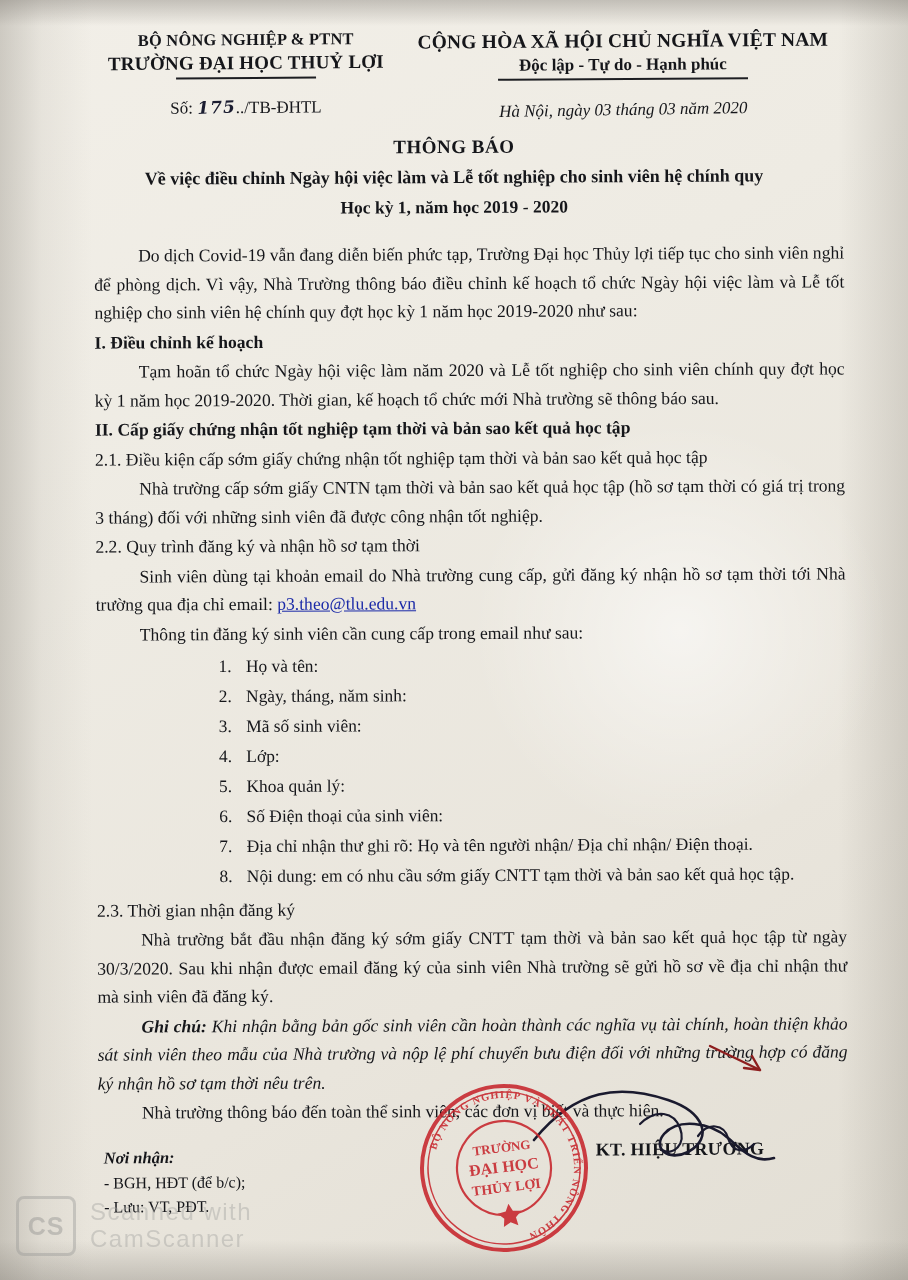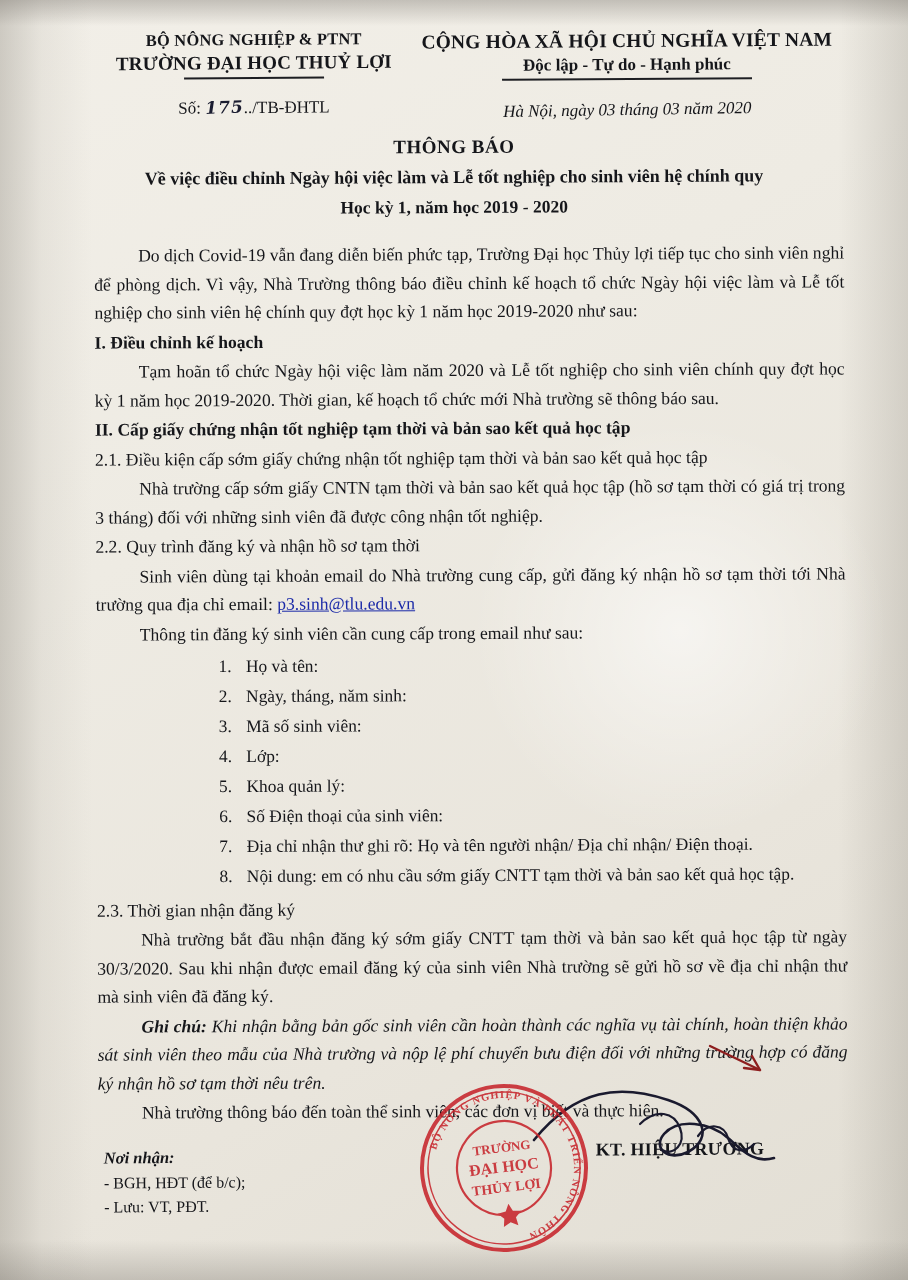--- a/index.html
+++ b/index.html
@@ -61,21 +61,20 @@
     left: 0; top: 0;
     width: 908px; height: 1280px;
     color: #15161a;
   }
 
   
   .header {
     display: flex;
     padding: 30px 58px 0 96px;
     align-items: flex-start;
-    margin-left: 8px;
   }
   .header-left {
     width: 300px;
     text-align: center;
     transform: rotate(-0.5deg);
   }
   .header-right {
     flex: 1;
     text-align: center;
     transform: rotate(-0.4deg);
@@ -347,21 +346,21 @@
     </div>
 
     <div class="body-text">
       <p class="p indent">Do dịch Covid-19 vẫn đang diễn biến phức tạp, Trường Đại học Thủy lợi tiếp tục cho sinh viên nghỉ để phòng dịch. Vì vậy, Nhà Trường thông báo điều chỉnh kế hoạch tổ chức Ngày hội việc làm và Lễ tốt nghiệp cho sinh viên hệ chính quy đợt học kỳ 1 năm học 2019-2020 như sau:</p>
       <p class="p heading">I.  Điều chỉnh kế hoạch</p>
       <p class="p indent">Tạm hoãn tổ chức Ngày hội việc làm năm 2020 và Lễ tốt nghiệp cho sinh viên chính quy đợt học kỳ 1 năm học 2019-2020. Thời gian, kế hoạch tổ chức mới Nhà trường sẽ thông báo sau.</p>
       <p class="p heading">II. Cấp giấy chứng nhận tốt nghiệp tạm thời và bản sao kết quả học tập</p>
       <p class="p">2.1. Điều kiện cấp sớm giấy chứng nhận tốt nghiệp tạm thời và bản sao kết quả học tập</p>
       <p class="p indent">Nhà trường cấp sớm giấy CNTN tạm thời và bản sao kết quả học tập (hồ sơ tạm thời có giá trị trong 3 tháng) đối với những sinh viên đã được công nhận tốt nghiệp.</p>
       <p class="p">2.2. Quy trình đăng ký và nhận hồ sơ tạm thời</p>
-      <p class="p indent"><span>Sinh viên dùng tại khoản email do Nhà trường cung cấp, gửi đăng ký nhận hồ sơ tạm thời tới Nhà trường qua địa chỉ email: </span><a class="email-link" href="#">p3.sinh@tlu.edu.vn</a></p>
+      <p class="p indent"><span>Sinh viên dùng tại khoản email do Nhà trường cung cấp, gửi đăng ký nhận hồ sơ tạm thời tới Nhà trường qua địa chỉ email: </span><a class="email-link" href="#">p3.theo@tlu.edu.vn</a></p>
       <p class="p indent">Thông tin đăng ký sinh viên cần cung cấp trong email như sau:</p>
       <ol class="fields">
         <li>Họ và tên:</li>
         <li>Ngày, tháng, năm sinh:</li>
         <li>Mã số sinh viên:</li>
         <li>Lớp:</li>
         <li>Khoa quản lý:</li>
         <li>Số Điện thoại của sinh viên:</li>
         <li>Địa chỉ nhận thư ghi rõ: Họ và tên người nhận/ Địa chỉ nhận/ Điện thoại.</li>
         <li>Nội dung: em có nhu cầu sớm giấy CNTT tạm thời và bản sao kết quả học tập.</li>
@@ -407,15 +406,22 @@
         <text font-size="10.5" letter-spacing="1.1">
           <textPath href="#circlePathOuter" startOffset="6%">BỘ NÔNG NGHIỆP VÀ PHÁT TRIỂN NÔNG THÔN</textPath>
         </text>
         <text x="86" y="70" text-anchor="middle" font-size="13">TRƯỜNG</text>
         <text x="86" y="90" text-anchor="middle" font-size="16">ĐẠI HỌC</text>
         <text x="86" y="110" text-anchor="middle" font-size="14">THỦY LỢI</text>
         <path d="M86 122 l3.6 7.4 8.2 1.2 -5.9 5.8 1.4 8.2 -7.3 -3.9 -7.3 3.9 1.4 -8.2 -5.9 -5.8 8.2 -1.2 z" fill="#c7252c"></path>
       </svg>
     </div>
 
+    <div class="watermark">
+      <div class="cs-badge">CS</div>
+      <div class="cs-text">
+        <div>Scanned with</div>
+        <div>CamScanner</div>
+      </div>
+    </div>
 
   </div>
 </div>
 
 </body></html>

